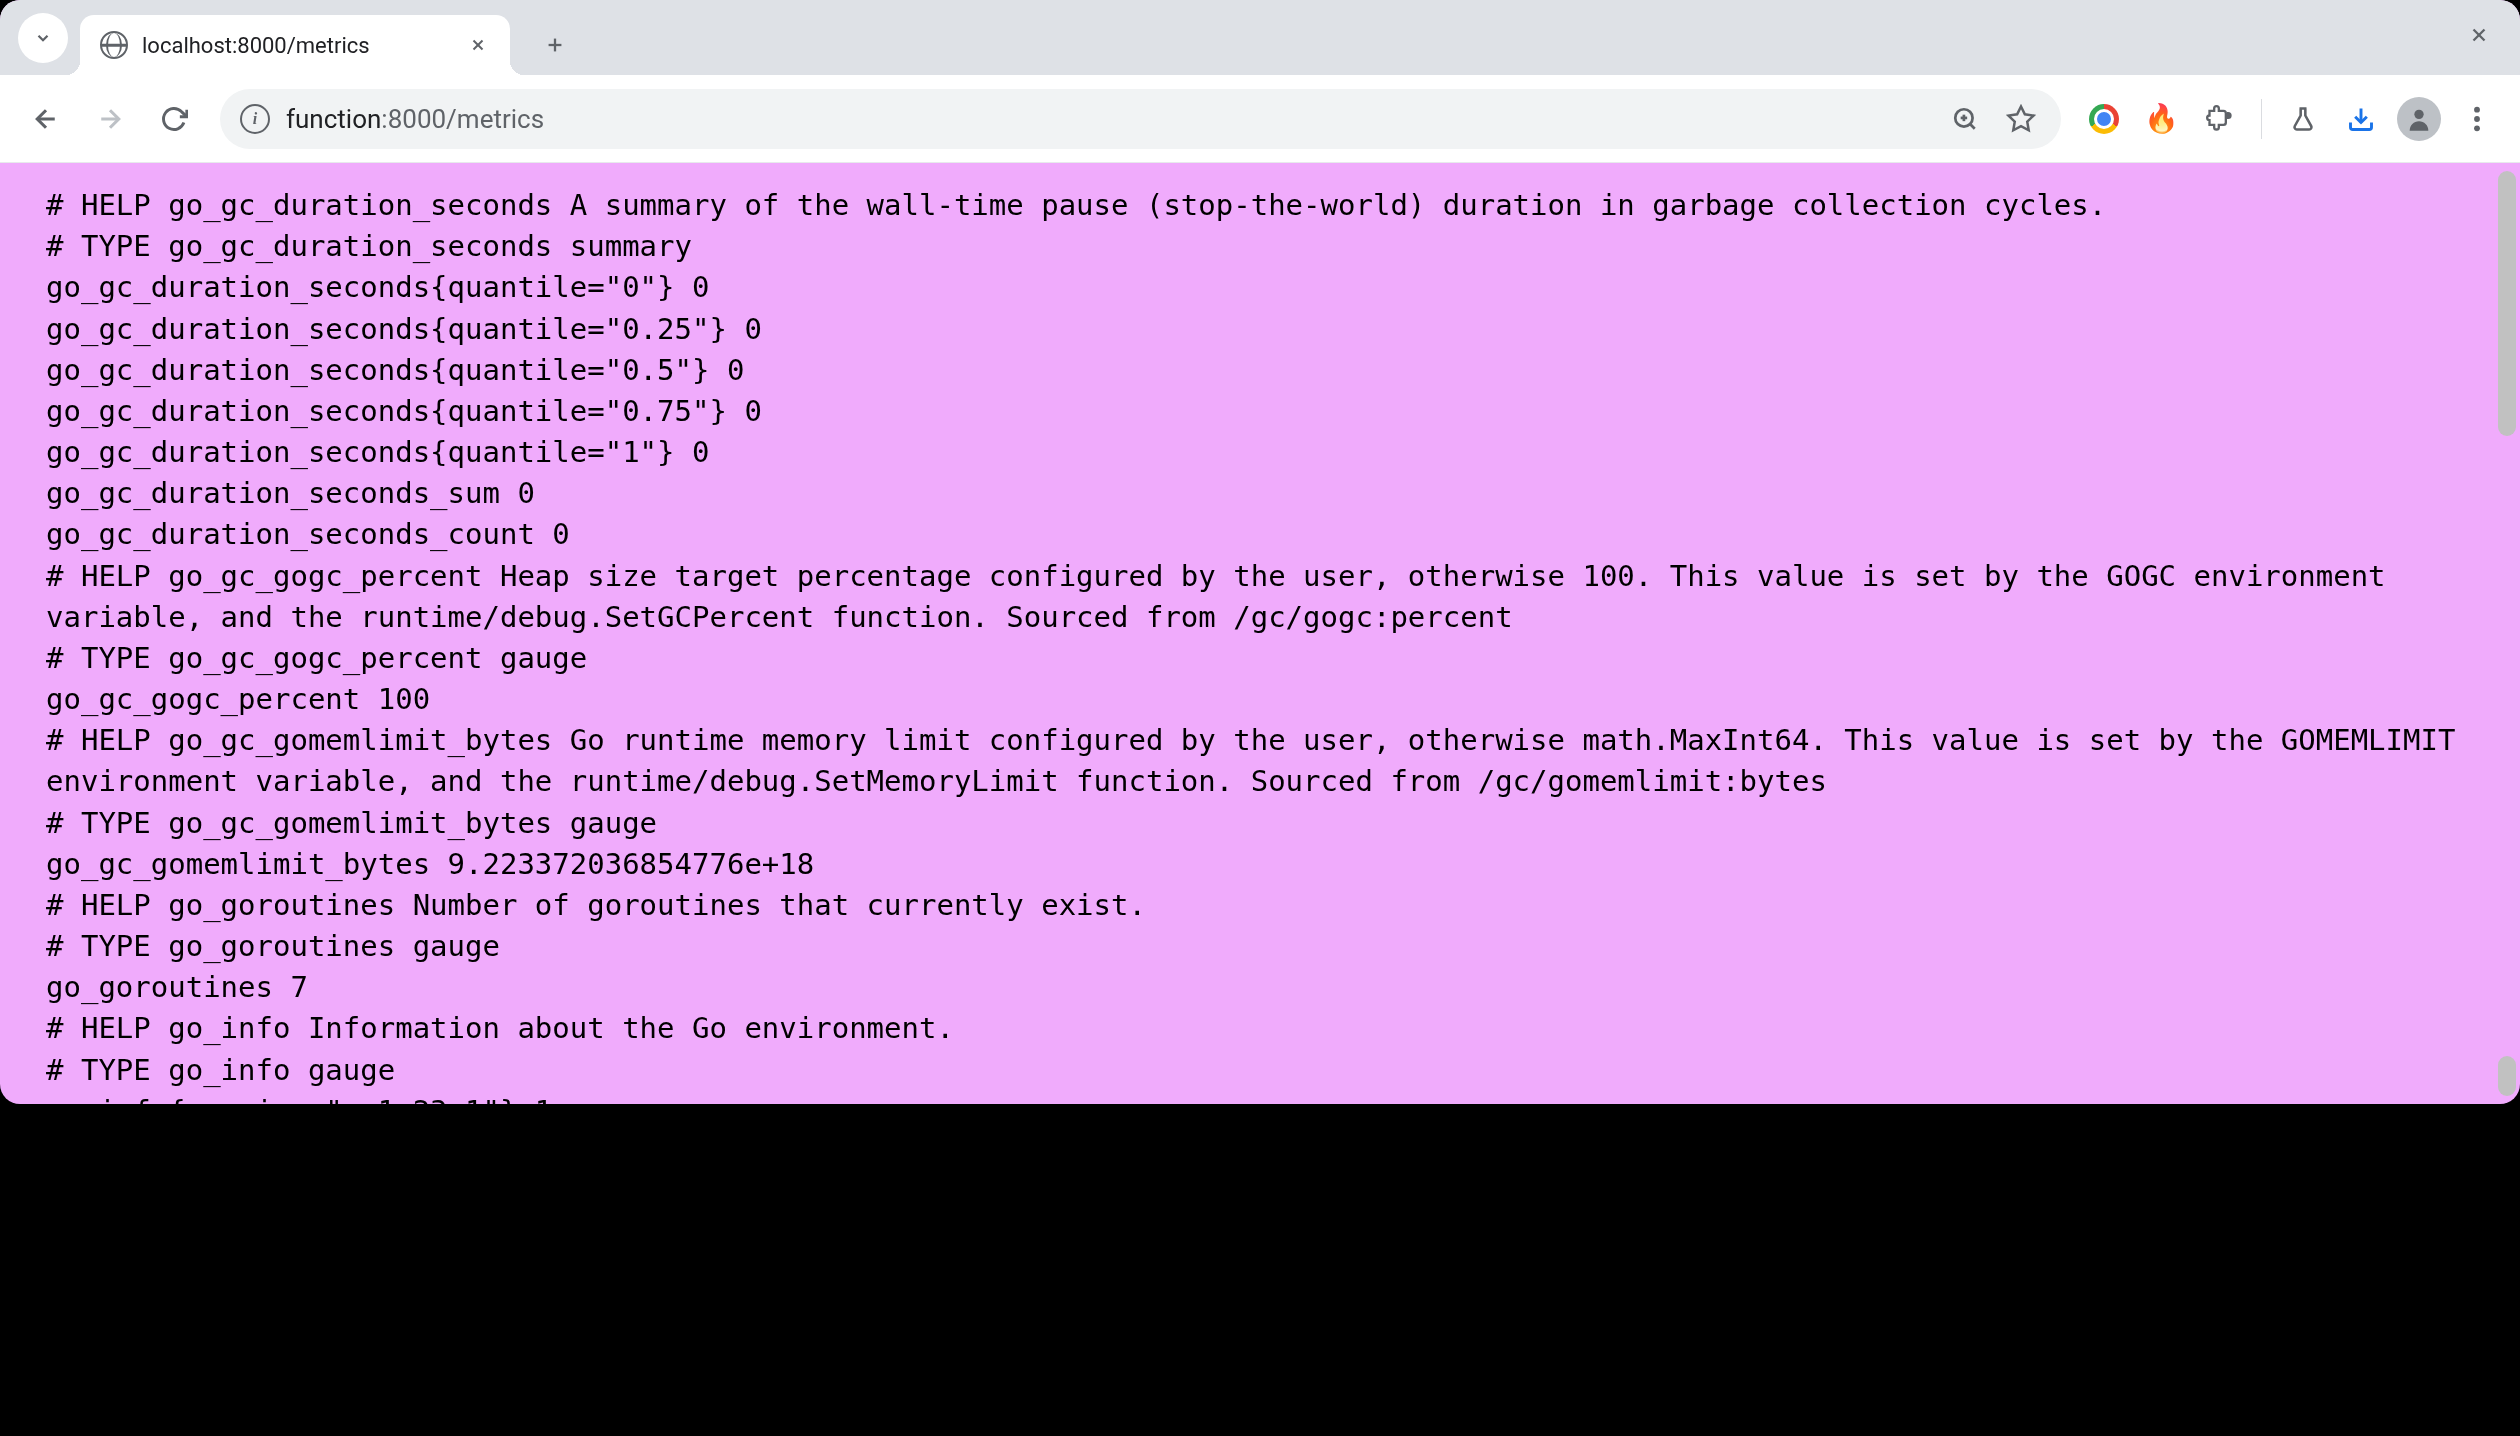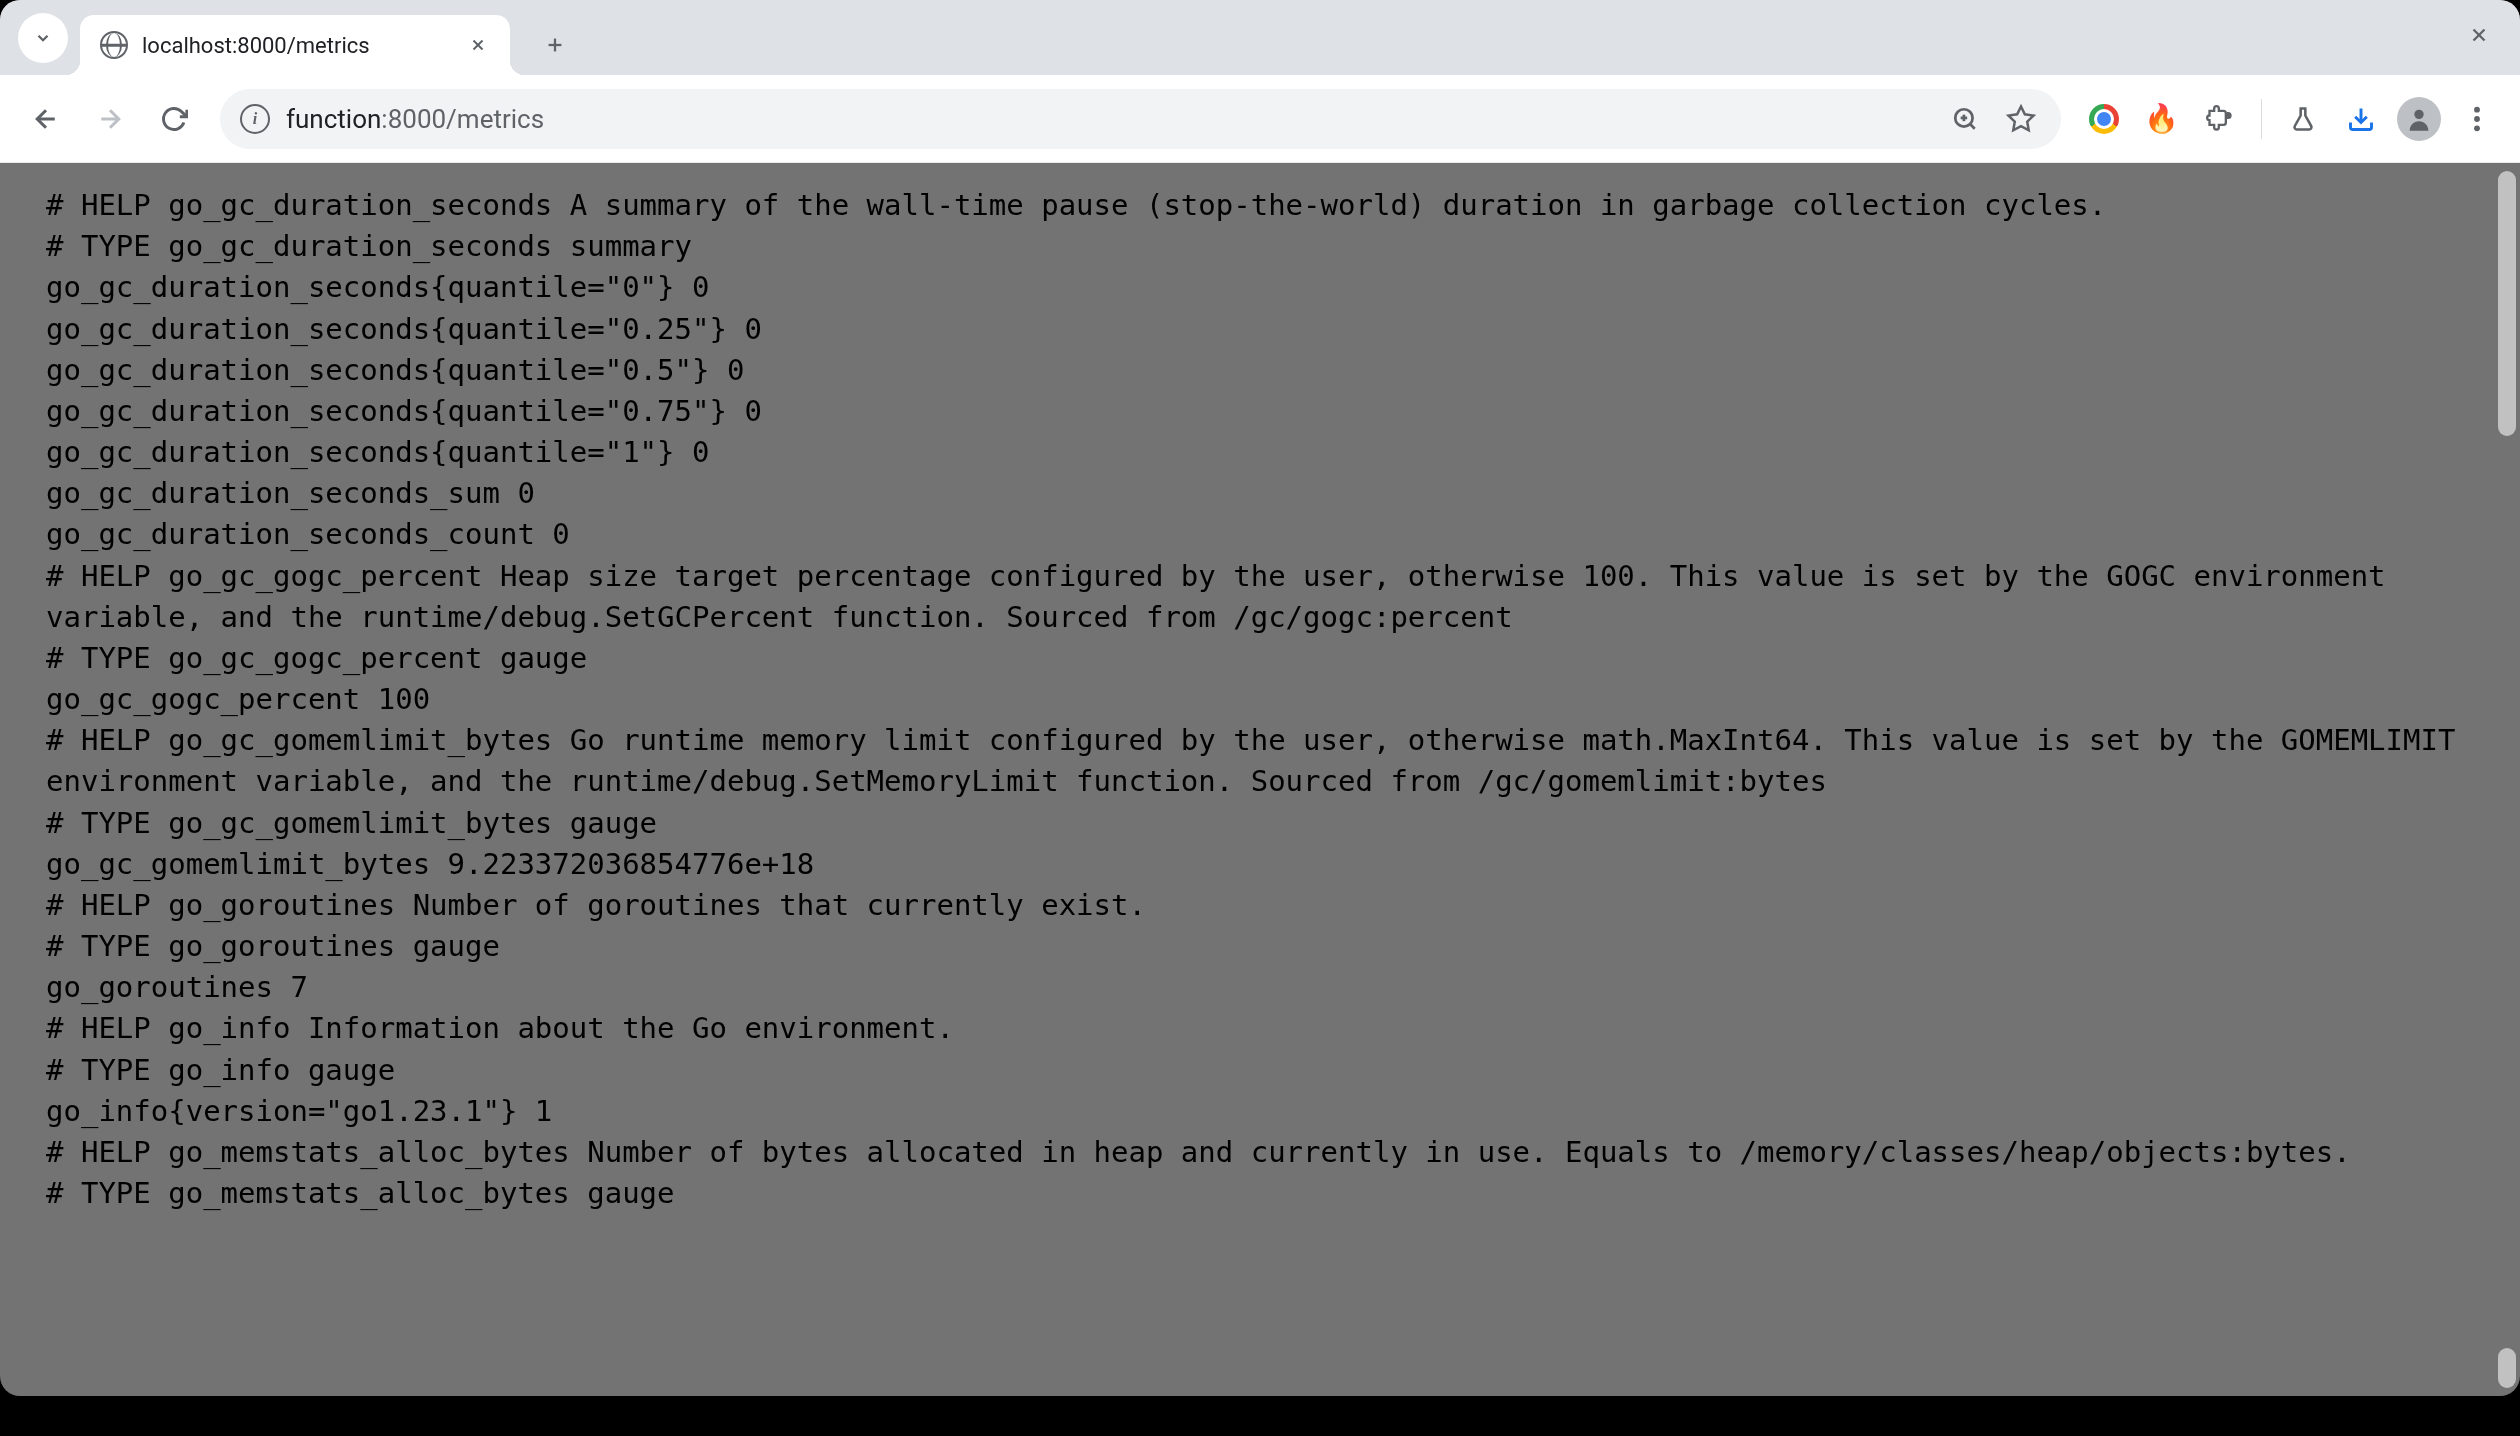--- a/index.html
+++ b/index.html
@@ -8,22 +8,22 @@
       background: #000;
       width: 2520px;
       height: 1436px;
       display: flex;
       align-items: flex-start;
       justify-content: center;
       padding-top: 0;
     }
     .window {
       width: 2520px;
-      height: 1396px;
-      background: #737373;
+      height: 1104px;
+      background: #f0abfc;
       border-radius: 20px;
       overflow: hidden;
       position: relative;
       box-shadow: 0 8px 40px rgba(0,0,0,0.4);
     }
     .tab-strip {
       background: #DEE1E6;
       height: 75px;
       display: flex;
       align-items: flex-end;

